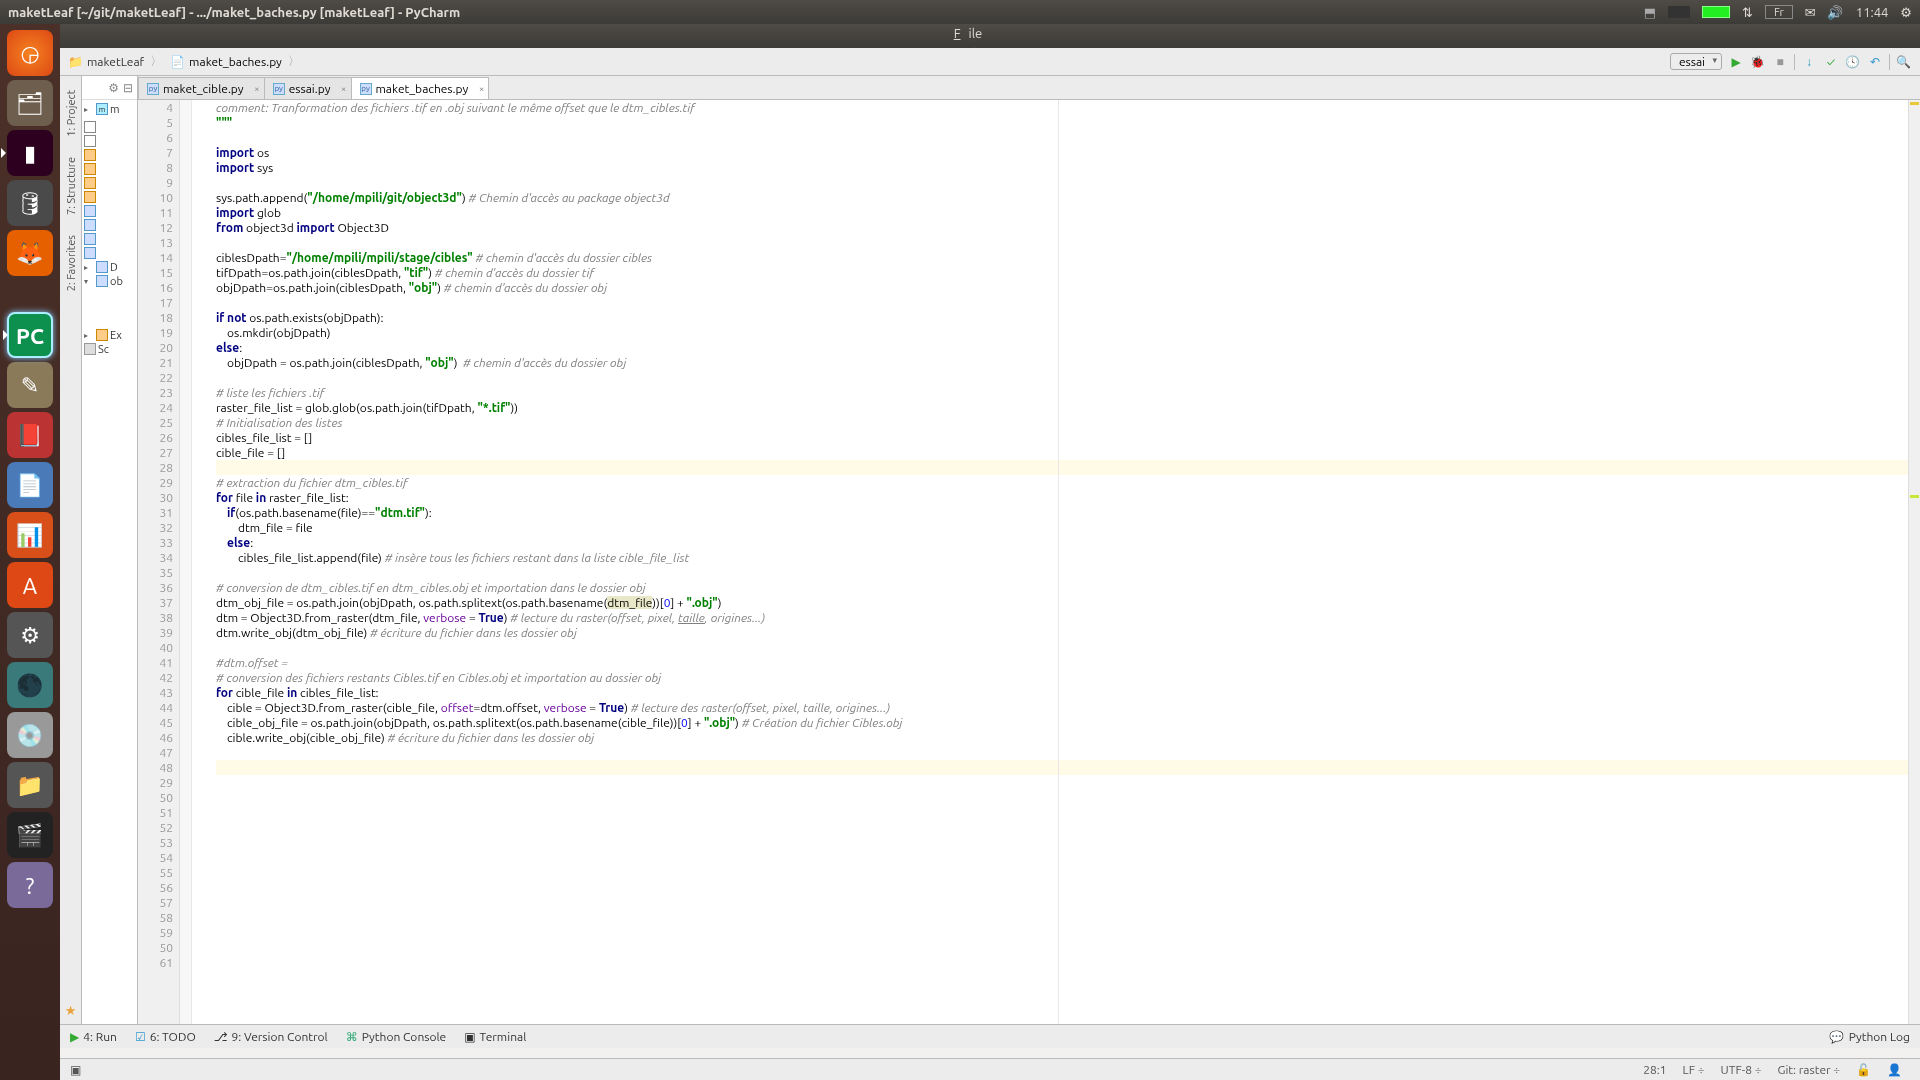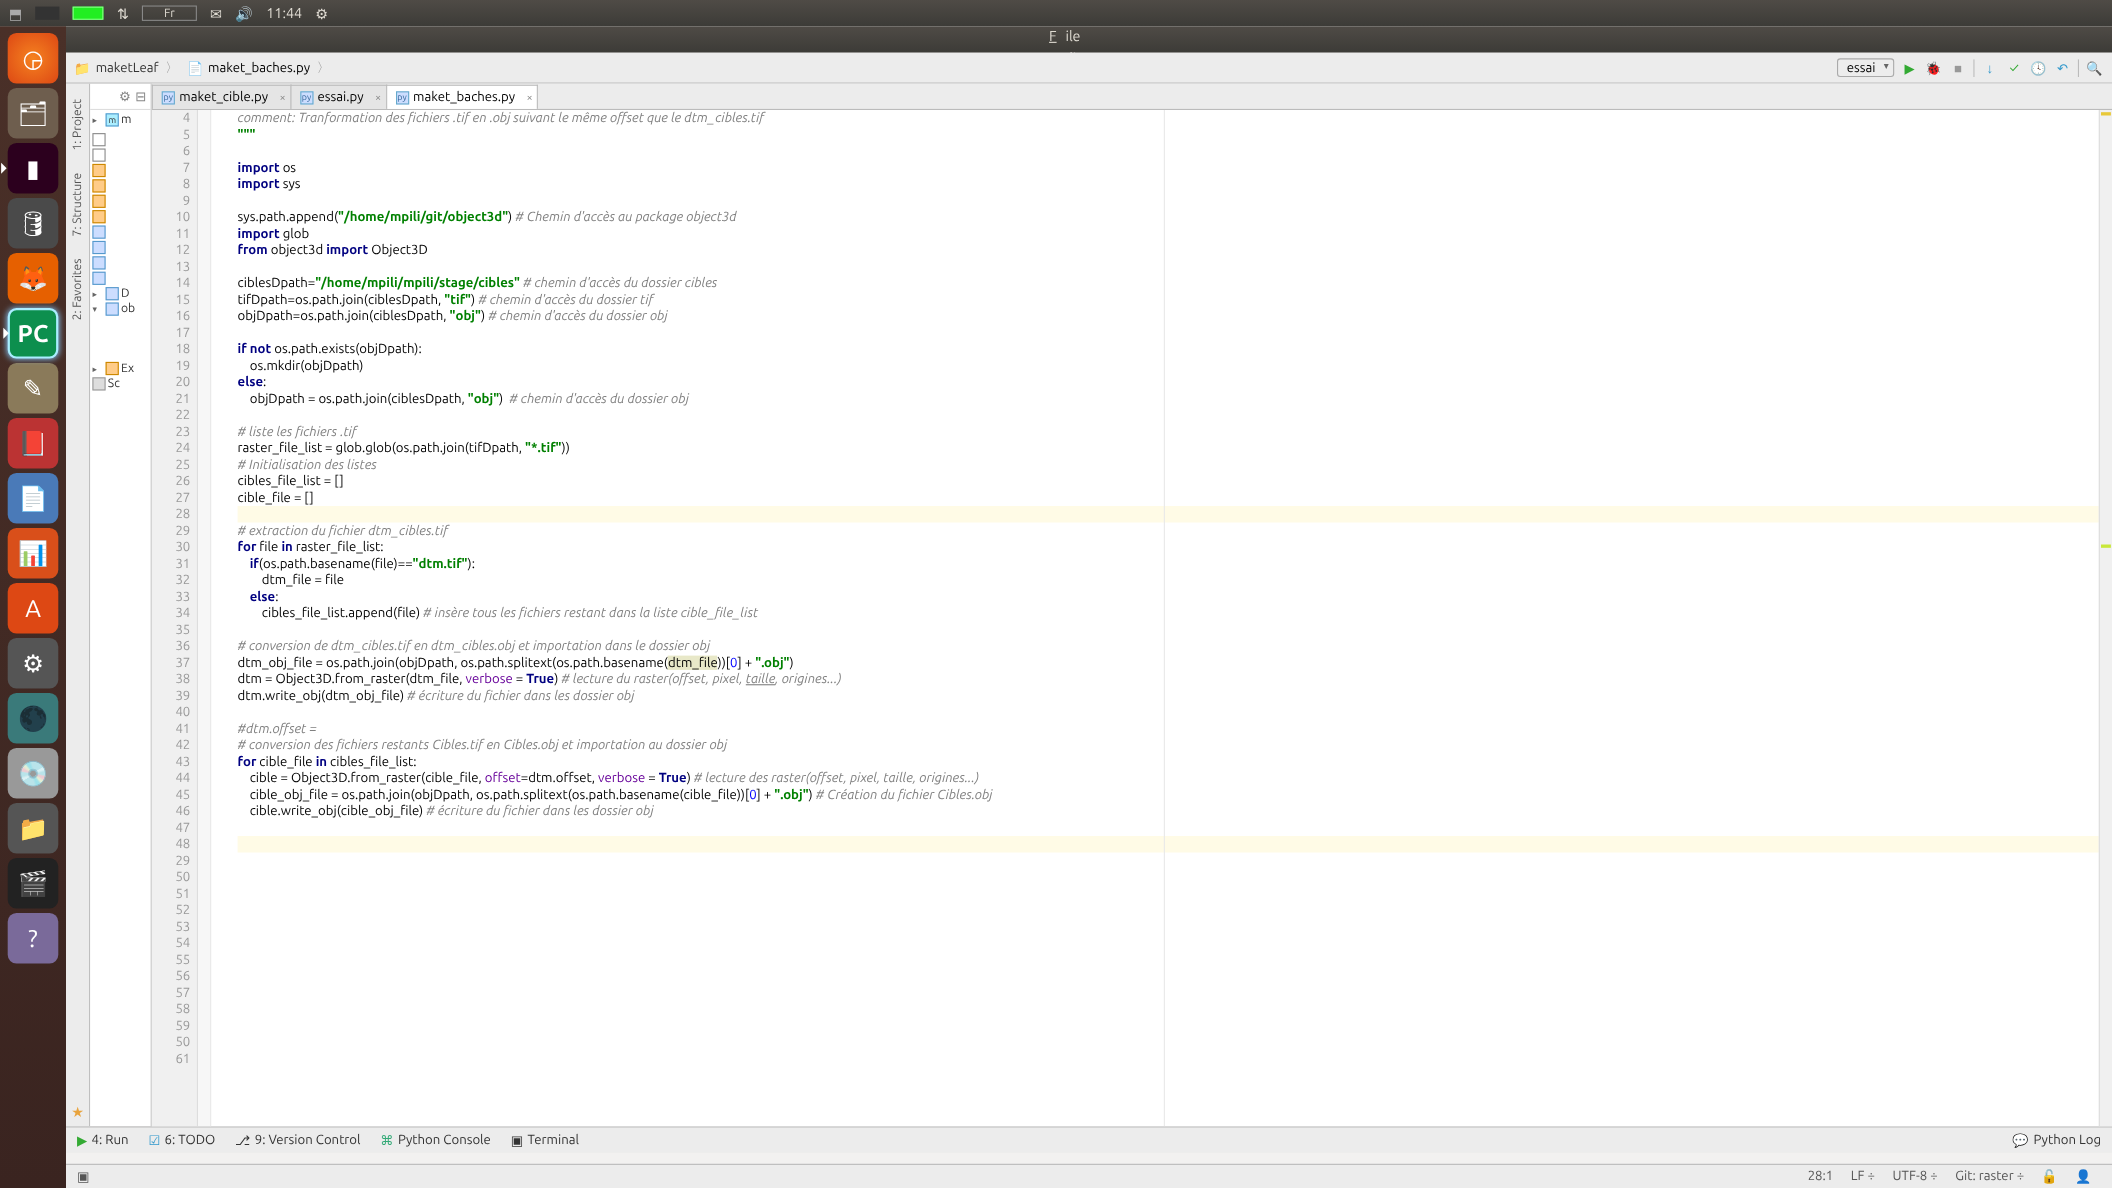--- a/index.html
+++ b/index.html
@@ -17,21 +17,21 @@
 .menubar .hot { text-decoration: underline; }
 
 
 .launcher { position: absolute; left: 0; top: 24px; width: 60px; height: 1056px; background: linear-gradient(#4a3028,#3a2420); display: flex; flex-direction: column; align-items: center; padding-top: 6px; gap: 4px; }
 .licon { width: 46px; height: 46px; border-radius: 8px; background: #555; display: flex; align-items: center; justify-content: center; font-size: 22px; color: #fff; cursor: pointer; }
 .licon.ubuntu { background: radial-gradient(#f58220,#dd4814); }
 .licon.files { background: #6e5e4e; }
 .licon.term { background: #2c001e; }
 .licon.db { background: #4a4a4a; }
 .licon.ff { background: #e66000; }
-.licon.pc { background: #0d8f4e; border: 2px solid #aef; box-shadow: 0 0 6px #8cf; }
+.licon.pc { background: #0d8f4e; border: 2px solid #aef; box-shadow: 0 0 6px #8cf; margin-top: 32px; }
 .licon.gimp { background: #8a7a5a; }
 .licon.off { background: #b33; }
 .licon.orange { background: #dd4814; }
 .licon.gear { background: #555; }
 .licon.teal { background: #3a7a7a; }
 .licon.disk { background: #999; }
 .licon.folder { background: #555; }
 .licon.vid { background: #222; }
 .licon.help { background: #555; }
 .arrow-left { position: absolute; left: -6px; width: 0; height: 0; border-top: 5px solid transparent; border-bottom: 5px solid transparent; border-left: 5px solid #fff; }
@@ -93,26 +93,27 @@
 
 
 .status { position: absolute; left: 60px; right: 0; bottom: 0; height: 22px; background: #ececec; border-top: 1px solid #bbb; display: flex; align-items: center; padding: 0 10px; font-size: 12px; color: #555; }
 .status .spacer { flex: 1; }
 .status .cell { padding: 0 8px; }
 </style>
 </head>
 <body>
 
 <div class="sysbar">
+  <div class="title">maketLeaf [~/git/maketLeaf] - .../maket_baches.py [maketLeaf] - PyCharm</div>
   <div class="right">
     <span style="color:#aaa">⬒</span>
     <span style="width:22px;height:12px;background:#333;display:inline-block"></span>
     <span class="battery"></span>
     <span>⇅</span>
-    <span style="border:1px solid #888;padding:0 19px;font-size:11px">Fr</span>
+    <span style="border:1px solid #888;padding:0 8px;font-size:11px">Fr</span>
     <span>✉</span>
     <span>🔊</span>
     <span>11:44</span>
     <span>⚙</span>
   </div>
 </div>
 
 <div class="menubar" id="menubar">
     <span><span class="hot">F</span>ile</span>
     <span><span class="hot">E</span>dit</span>

